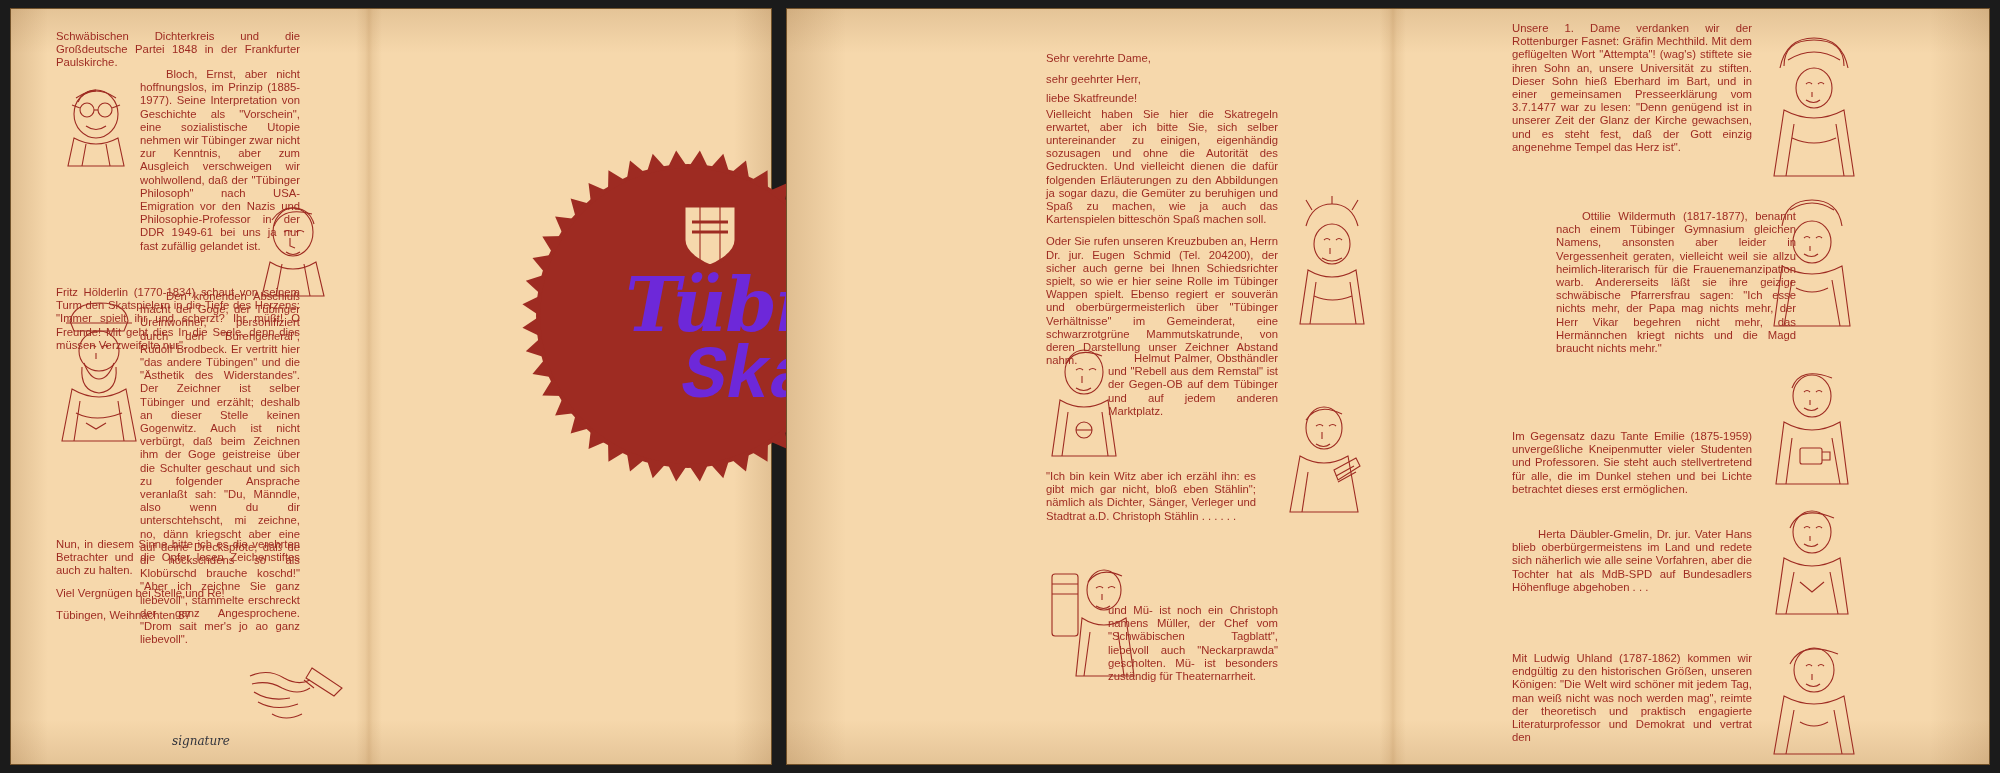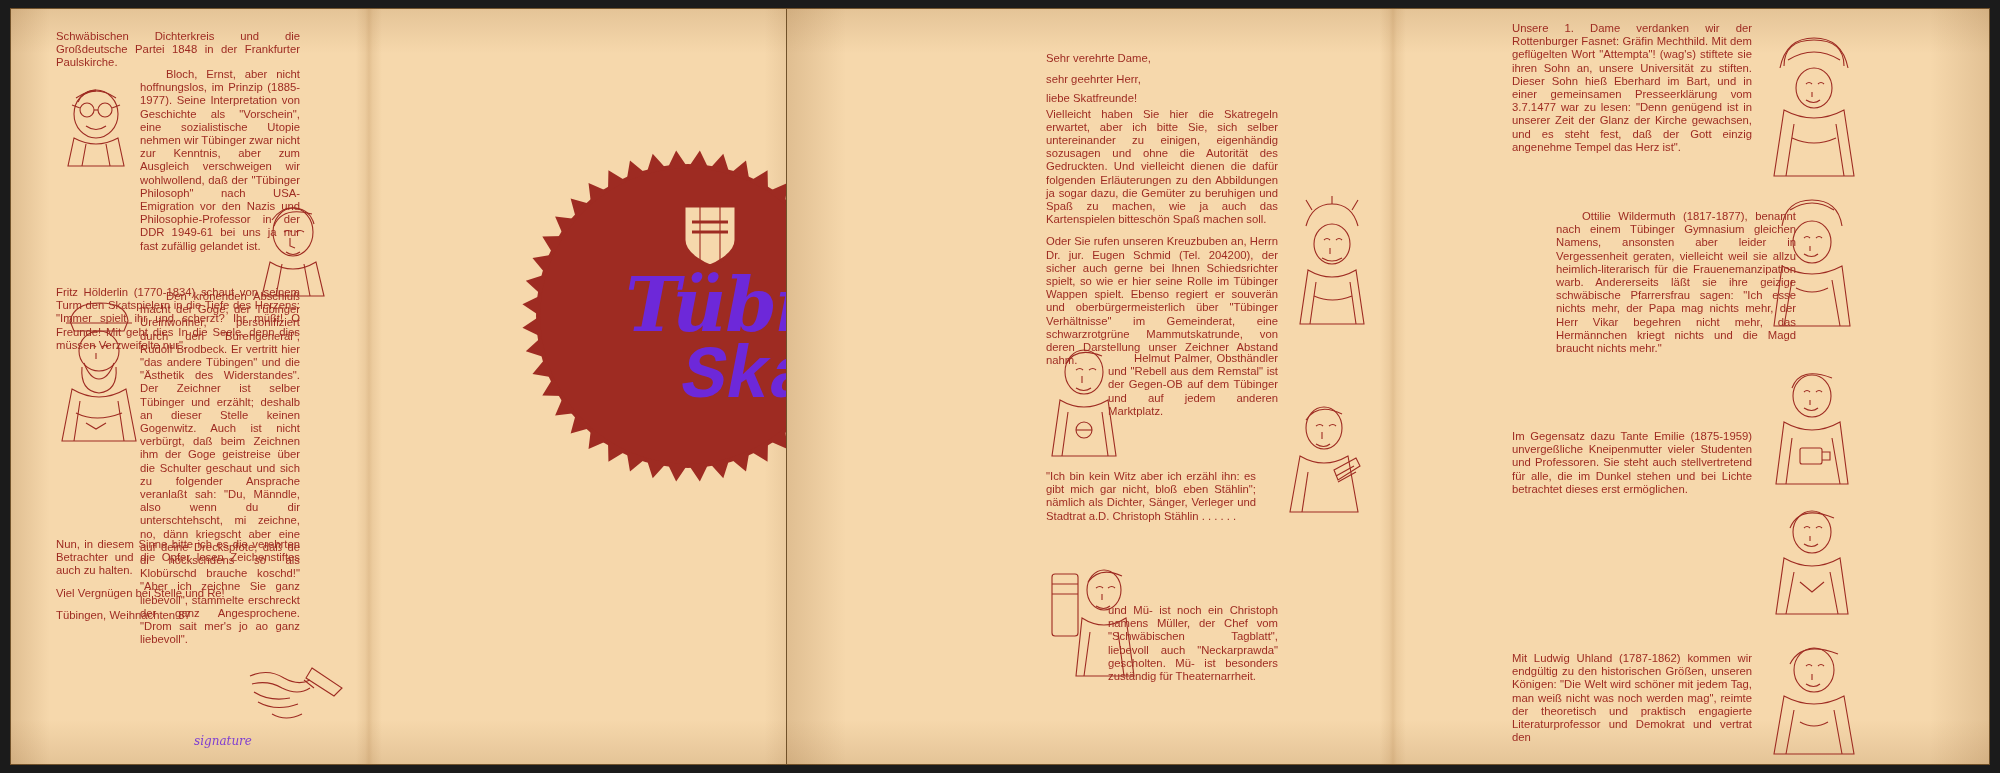--- a/index.html
+++ b/index.html
@@ -24,21 +24,21 @@
   .leaf {
     position: absolute;
     top: 8px;
     height: 757px;
     background:
       radial-gradient(ellipse at 30% 20%, #fbe0b8 0%, #f7d6a9 45%, #f2cb9b 75%, #eec characters 100%),
       #f5d5a6;
     background-color: #f6d8ac;
     box-shadow: 0 0 0 1px #6f5530 inset;
   }
-  .leaf-left  { left: 10px;  width: 762px; padding-left: 32px; }
+  .leaf-left  { left: 10px;  width: 762px; }
   .leaf-right { left: 786px; width: 1204px; }
 
   
   .paper-shade {
     position: absolute;
     inset: 0;
     pointer-events: none;
     background:
       linear-gradient(90deg, rgba(120,70,20,.18) 0%, rgba(120,70,20,0) 5%,
                               rgba(120,70,20,0) 95%, rgba(120,70,20,.16) 100%),
@@ -123,25 +123,25 @@
     transform: translateX(-10px);
     width: 64px;
     height: 68px;
   }
 
   
   .art { position: absolute; color: #9e2b22; }
 
   .credit {
     position: absolute;
-    left: 184px;
+    left: 162px;
     top: 726px;
     width: 140px;
     height: 24px;
-    color: #6d28d9;
+    color: #0f172a;
     font-family: "DejaVu Serif", serif;
     font-style: italic;
     font-size: 13px;
   }
 </style>
 </head>
 <body>
 
 <div class="scan">
 
@@ -286,20 +286,23 @@
   </div>
 
   <div class="col col-r6" style="top:210px">
     <p class="indent">Ottilie Wildermuth (1817-1877), benannt nach einem Tübinger Gymnasium gleichen Namens, ansonsten aber leider in Vergessenheit geraten, vielleicht weil sie allzu heimlich-literarisch für die Frauenemanzipation warb. Andererseits läßt sie ihre geizige schwäbische Pfarrersfrau sagen: "Ich esse nichts mehr, der Papa mag nichts mehr, der Herr Vikar begehren nicht mehr, das Hermännchen kriegt nichts und die Magd braucht nichts mehr."</p>
   </div>
 
   <div class="col col-r7" style="top:430px">
     <p>Im Gegensatz dazu Tante Emilie (1875-1959) unvergeßliche Kneipenmutter vieler Studenten und Professoren. Sie steht auch stellvertretend für alle, die im Dunkel stehen und bei Lichte betrachtet dieses erst ermöglichen.</p>
   </div>
 
+  <div class="col col-r8" style="top:528px">
+    <p class="indent">Herta Däubler-Gmelin, Dr. jur. Vater Hans blieb oberbürgermeistens im Land und redete sich näherlich wie alle seine Vorfahren, aber die Tochter hat als MdB-SPD auf Bundesadlers Höhenfluge abgehoben . . .</p>
+  </div>
 
   <div class="col col-r9" style="top:652px">
     <p>Mit Ludwig Uhland (1787-1862) kommen wir endgültig zu den historischen Größen, unseren Königen: "Die Welt wird schöner mit jedem Tag, man weiß nicht was noch werden mag", reimte der theoretisch und praktisch engagierte Literaturprofessor und Demokrat und vertrat den</p>
   </div>
 
   <div class="art" style="left:1292px; top:196px;">
     <svg width="80" height="130" viewBox="0 0 80 130" fill="none" stroke="#9e2b22" stroke-width="1.1">
       <path d="M14 30q6-22 26-22t26 22"></path>
       <path d="M20 14l-6-10M40 8V0M60 14l6-10"></path>
       <ellipse cx="40" cy="48" rx="18" ry="20"></ellipse>

